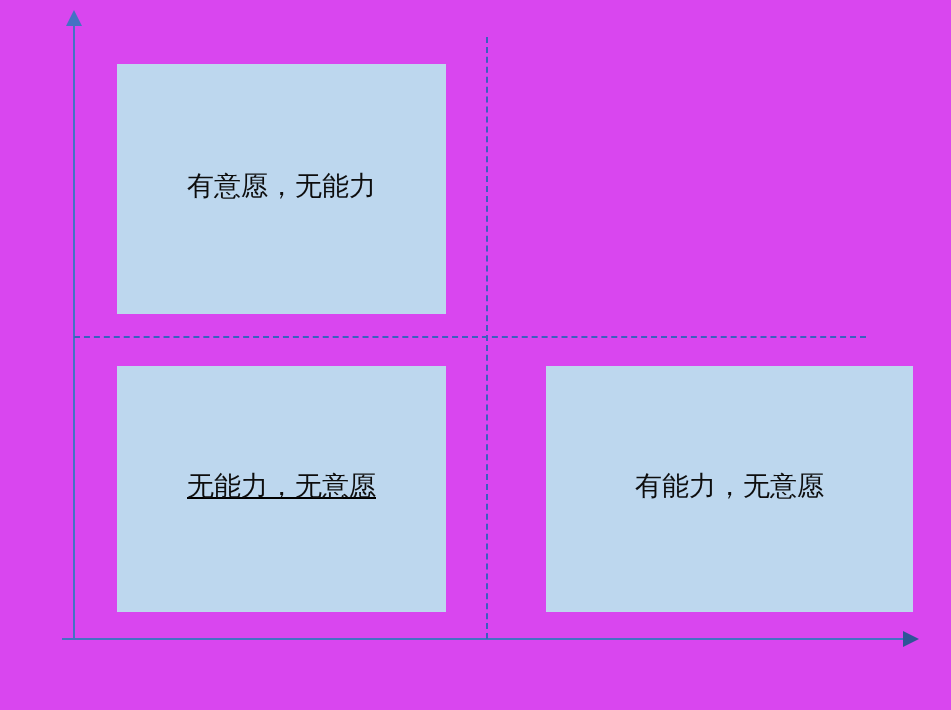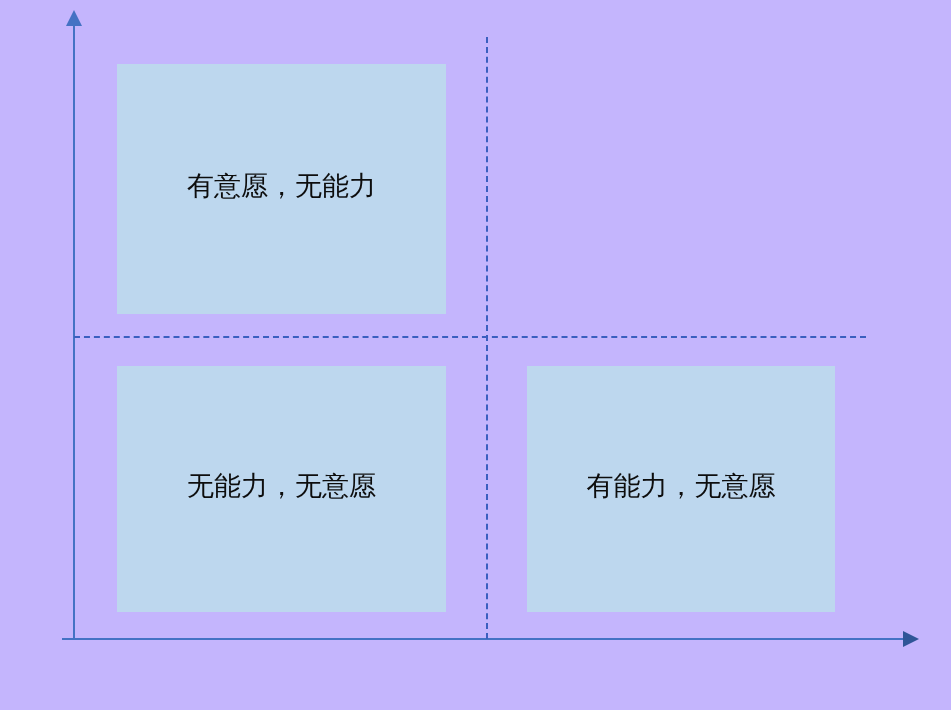--- a/index.html
+++ b/index.html
@@ -5,21 +5,21 @@
 <style>
   html, body {
     margin: 0;
     padding: 0;
     background: #000000;
   }
   #canvas {
     position: relative;
     width: 951px;
     height: 710px;
-    background: #c4b5fd;
+    background: #d946ef;
     overflow: hidden;
     font-family: "Liberation Sans", "DejaVu Sans", sans-serif;
   }
 
   
   .axis-line {
     position: absolute;
     background: #4472C4;
   }
   .y-axis-line {
@@ -85,22 +85,22 @@
     color: #0D0D0D;
     font-size: 27px;
     line-height: 1.2;
     letter-spacing: 0px;
     white-space: nowrap;
     font-weight: 400;
   }
 
   #box-tl { left: 117px; top: 64px;  width: 329px; height: 250px; }
   #box-tr { left: 525px; top: 64px;  width: 329px; height: 250px; }
-  #box-bl { left: 117px; top: 366px; width: 329px; height: 246px; }
-  #box-br { left: 527px; top: 366px; width: 308px; height: 246px; }
+  #box-bl { left: 117px; top: 366px; width: 329px; height: 246px; text-decoration: underline; }
+  #box-br { left: 546px; top: 366px; width: 367px; height: 246px; }
 
   
   #box-tl .quad-label,
   #box-tr .quad-label { margin-top: -6px; }
   #box-bl .quad-label,
   #box-br .quad-label { margin-top: -6px; }
 </style>
 </head>
 <body>
 

